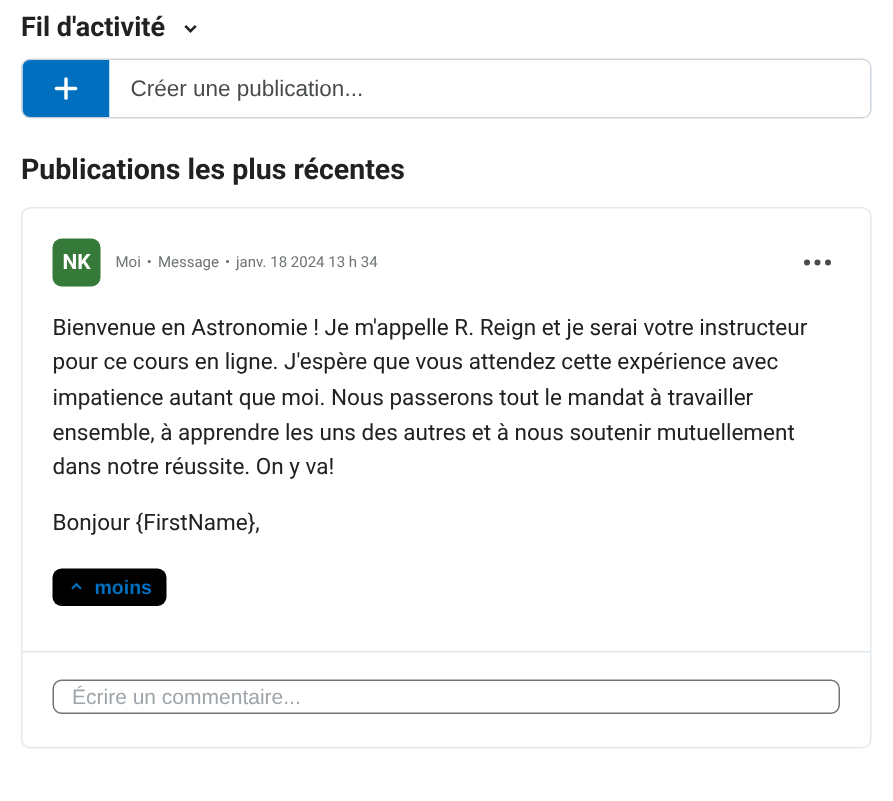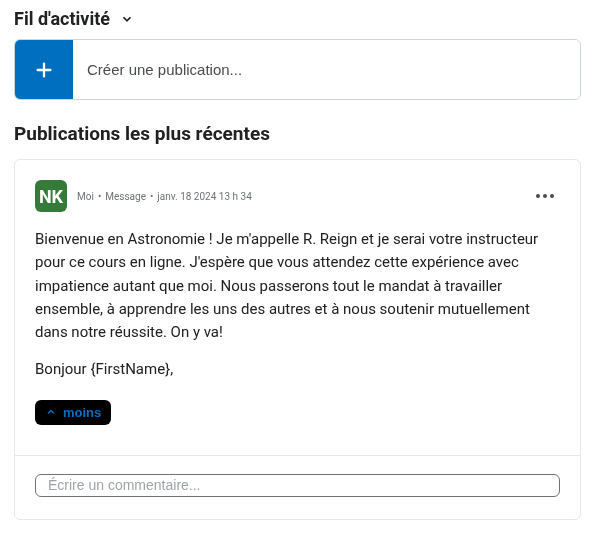--- a/index.html
+++ b/index.html
@@ -21,21 +21,21 @@
       margin-bottom: 10px;
       cursor: pointer;
     }
     .feed-header .chev { width: 14px; height: 14px; }
     .compose-row {
       display: flex;
       align-items: stretch;
       border: 1px solid #cdd5dc;
       border-radius: 6px;
       overflow: hidden;
-      height: 61px;
+      height: 40px;
       margin-bottom: 22px;
     }
     .compose-btn {
       width: 58px;
       background: #006fbf;
       display: flex;
       align-items: center;
       justify-content: center;
       cursor: pointer;
     }
@@ -65,21 +65,21 @@
       padding: 0 20px;
       margin-bottom: 16px;
     }
     .avatar {
       width: 32px;
       height: 32px;
       border-radius: 6px;
       background: #357a38;
       color: #fff;
       font-weight: 700;
-      font-size: 18px;
+      font-size: 14px;
       display: flex;
       align-items: center;
       justify-content: center;
     }
     .meta {
       flex: 1;
       color: #6e7376;
       font-size: 10px;
     }
     .meta .dot { margin: 0 4px; }

